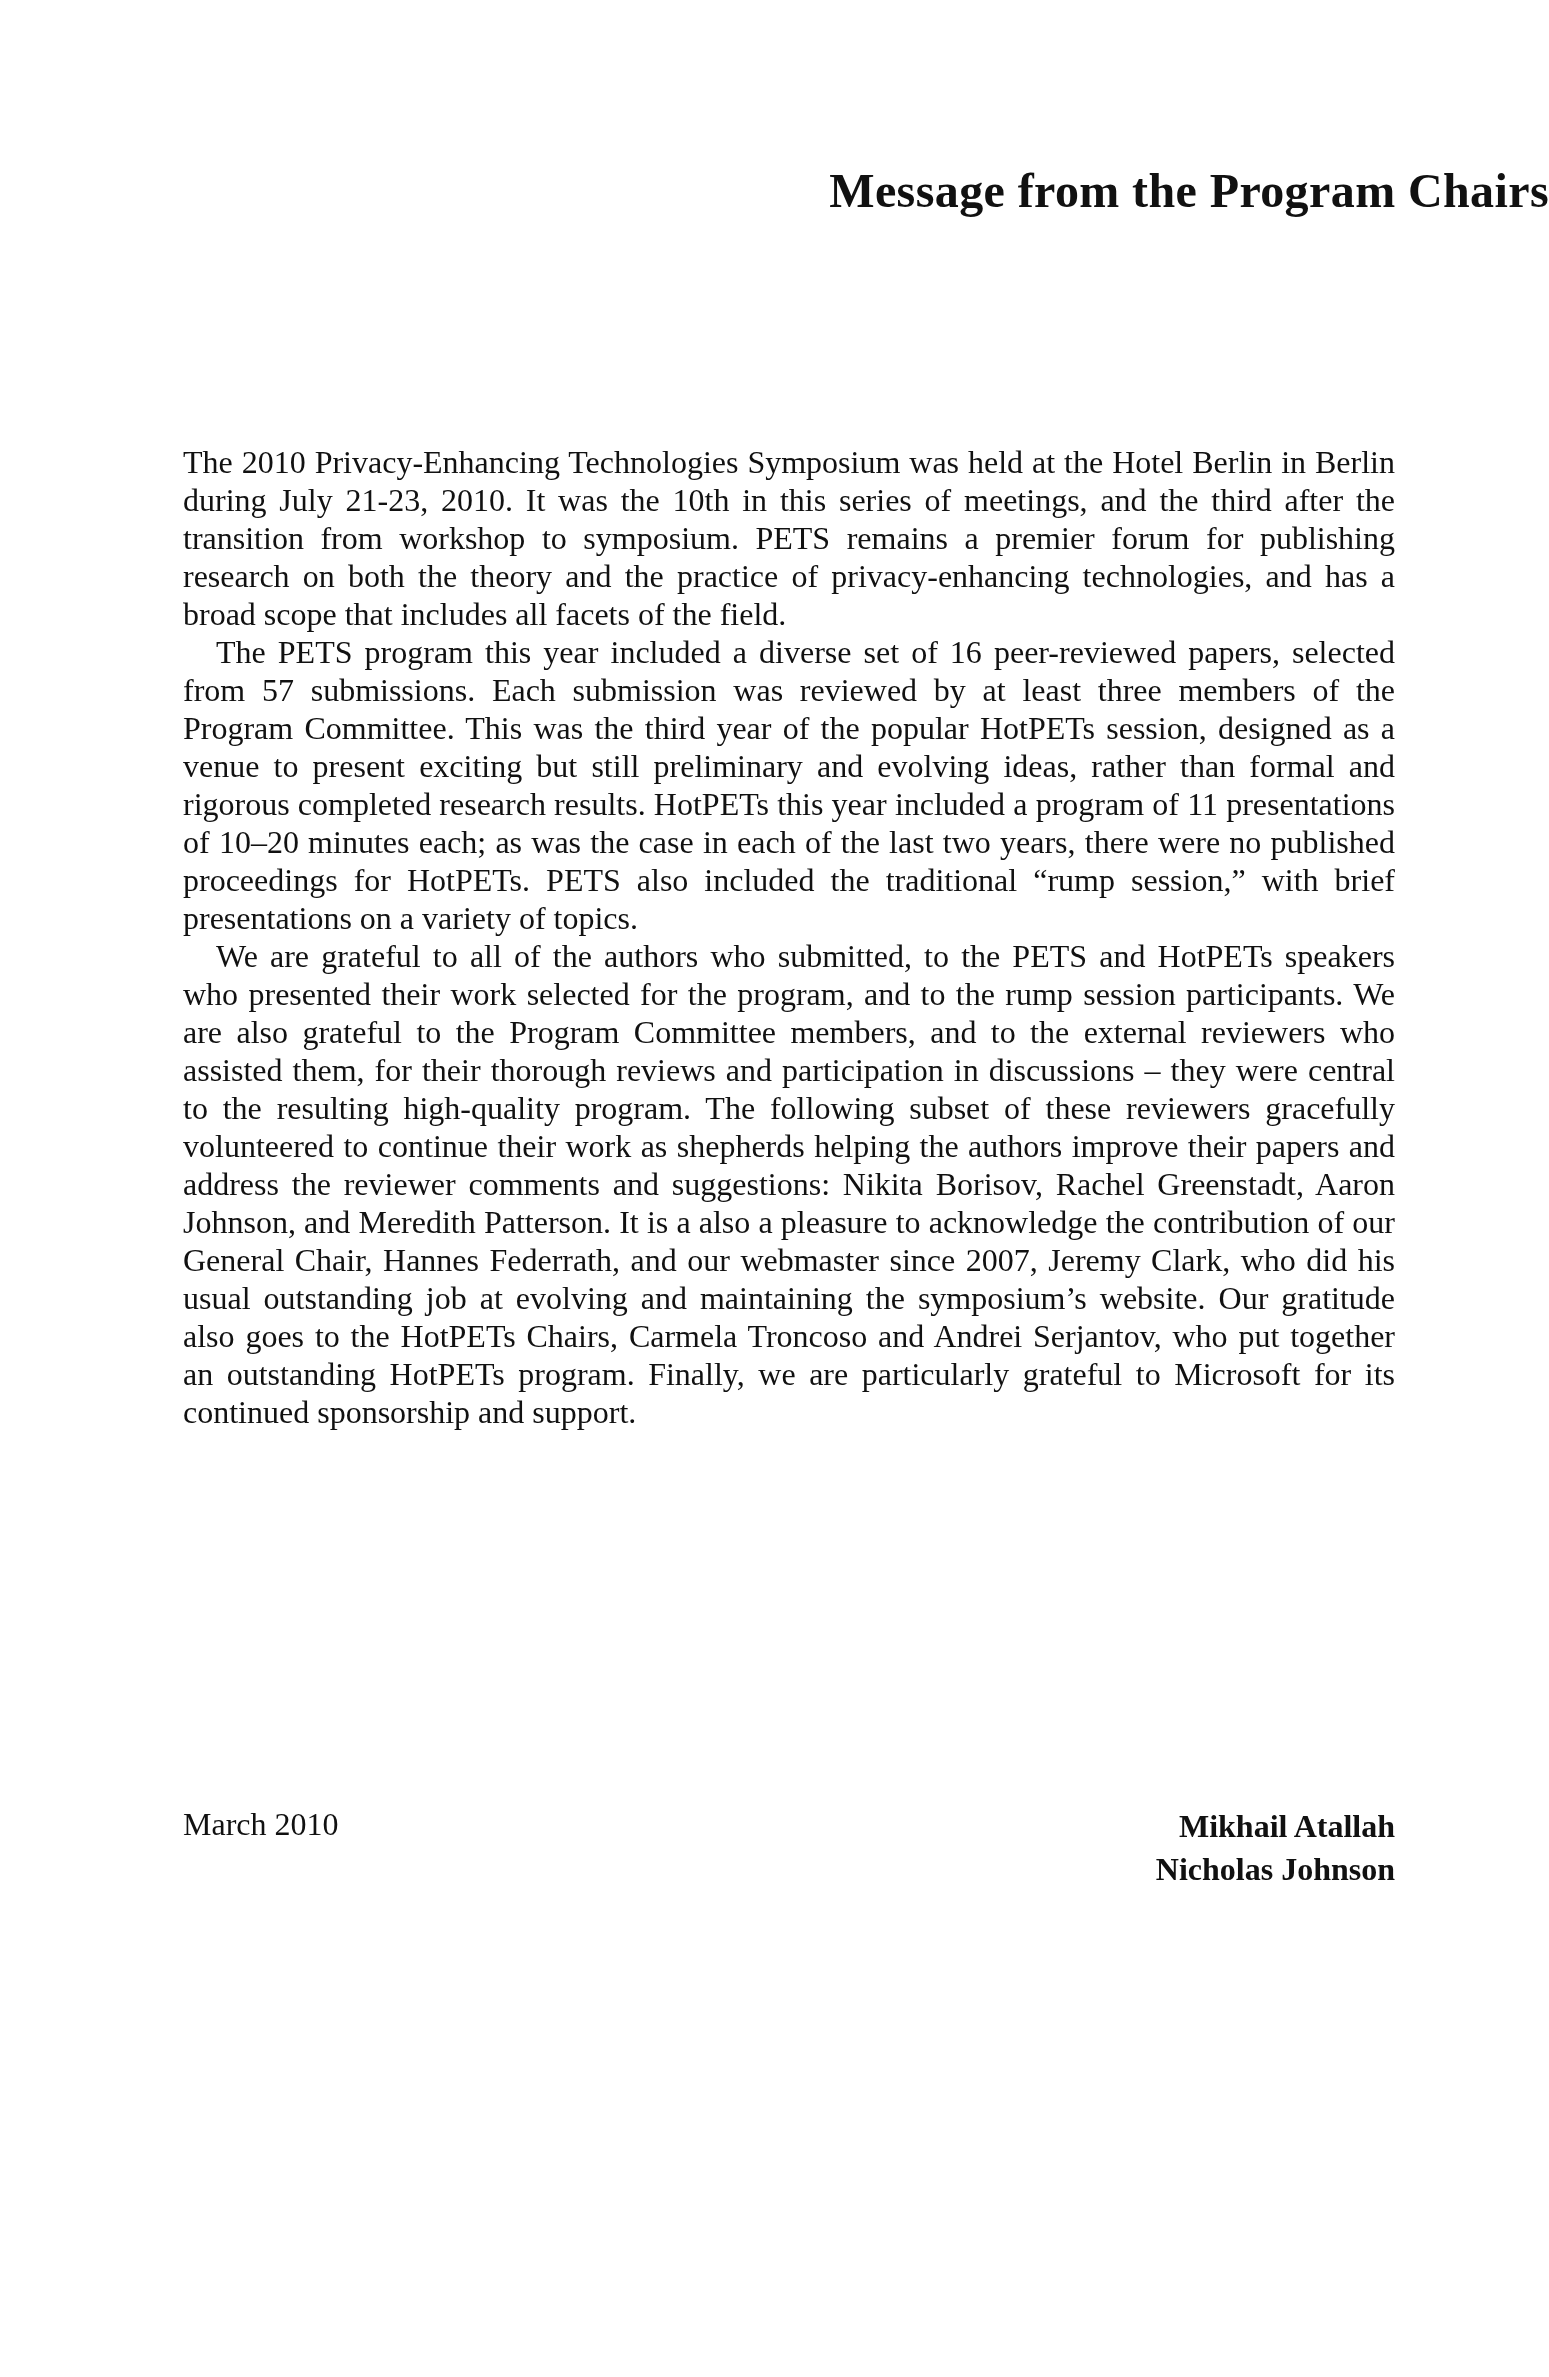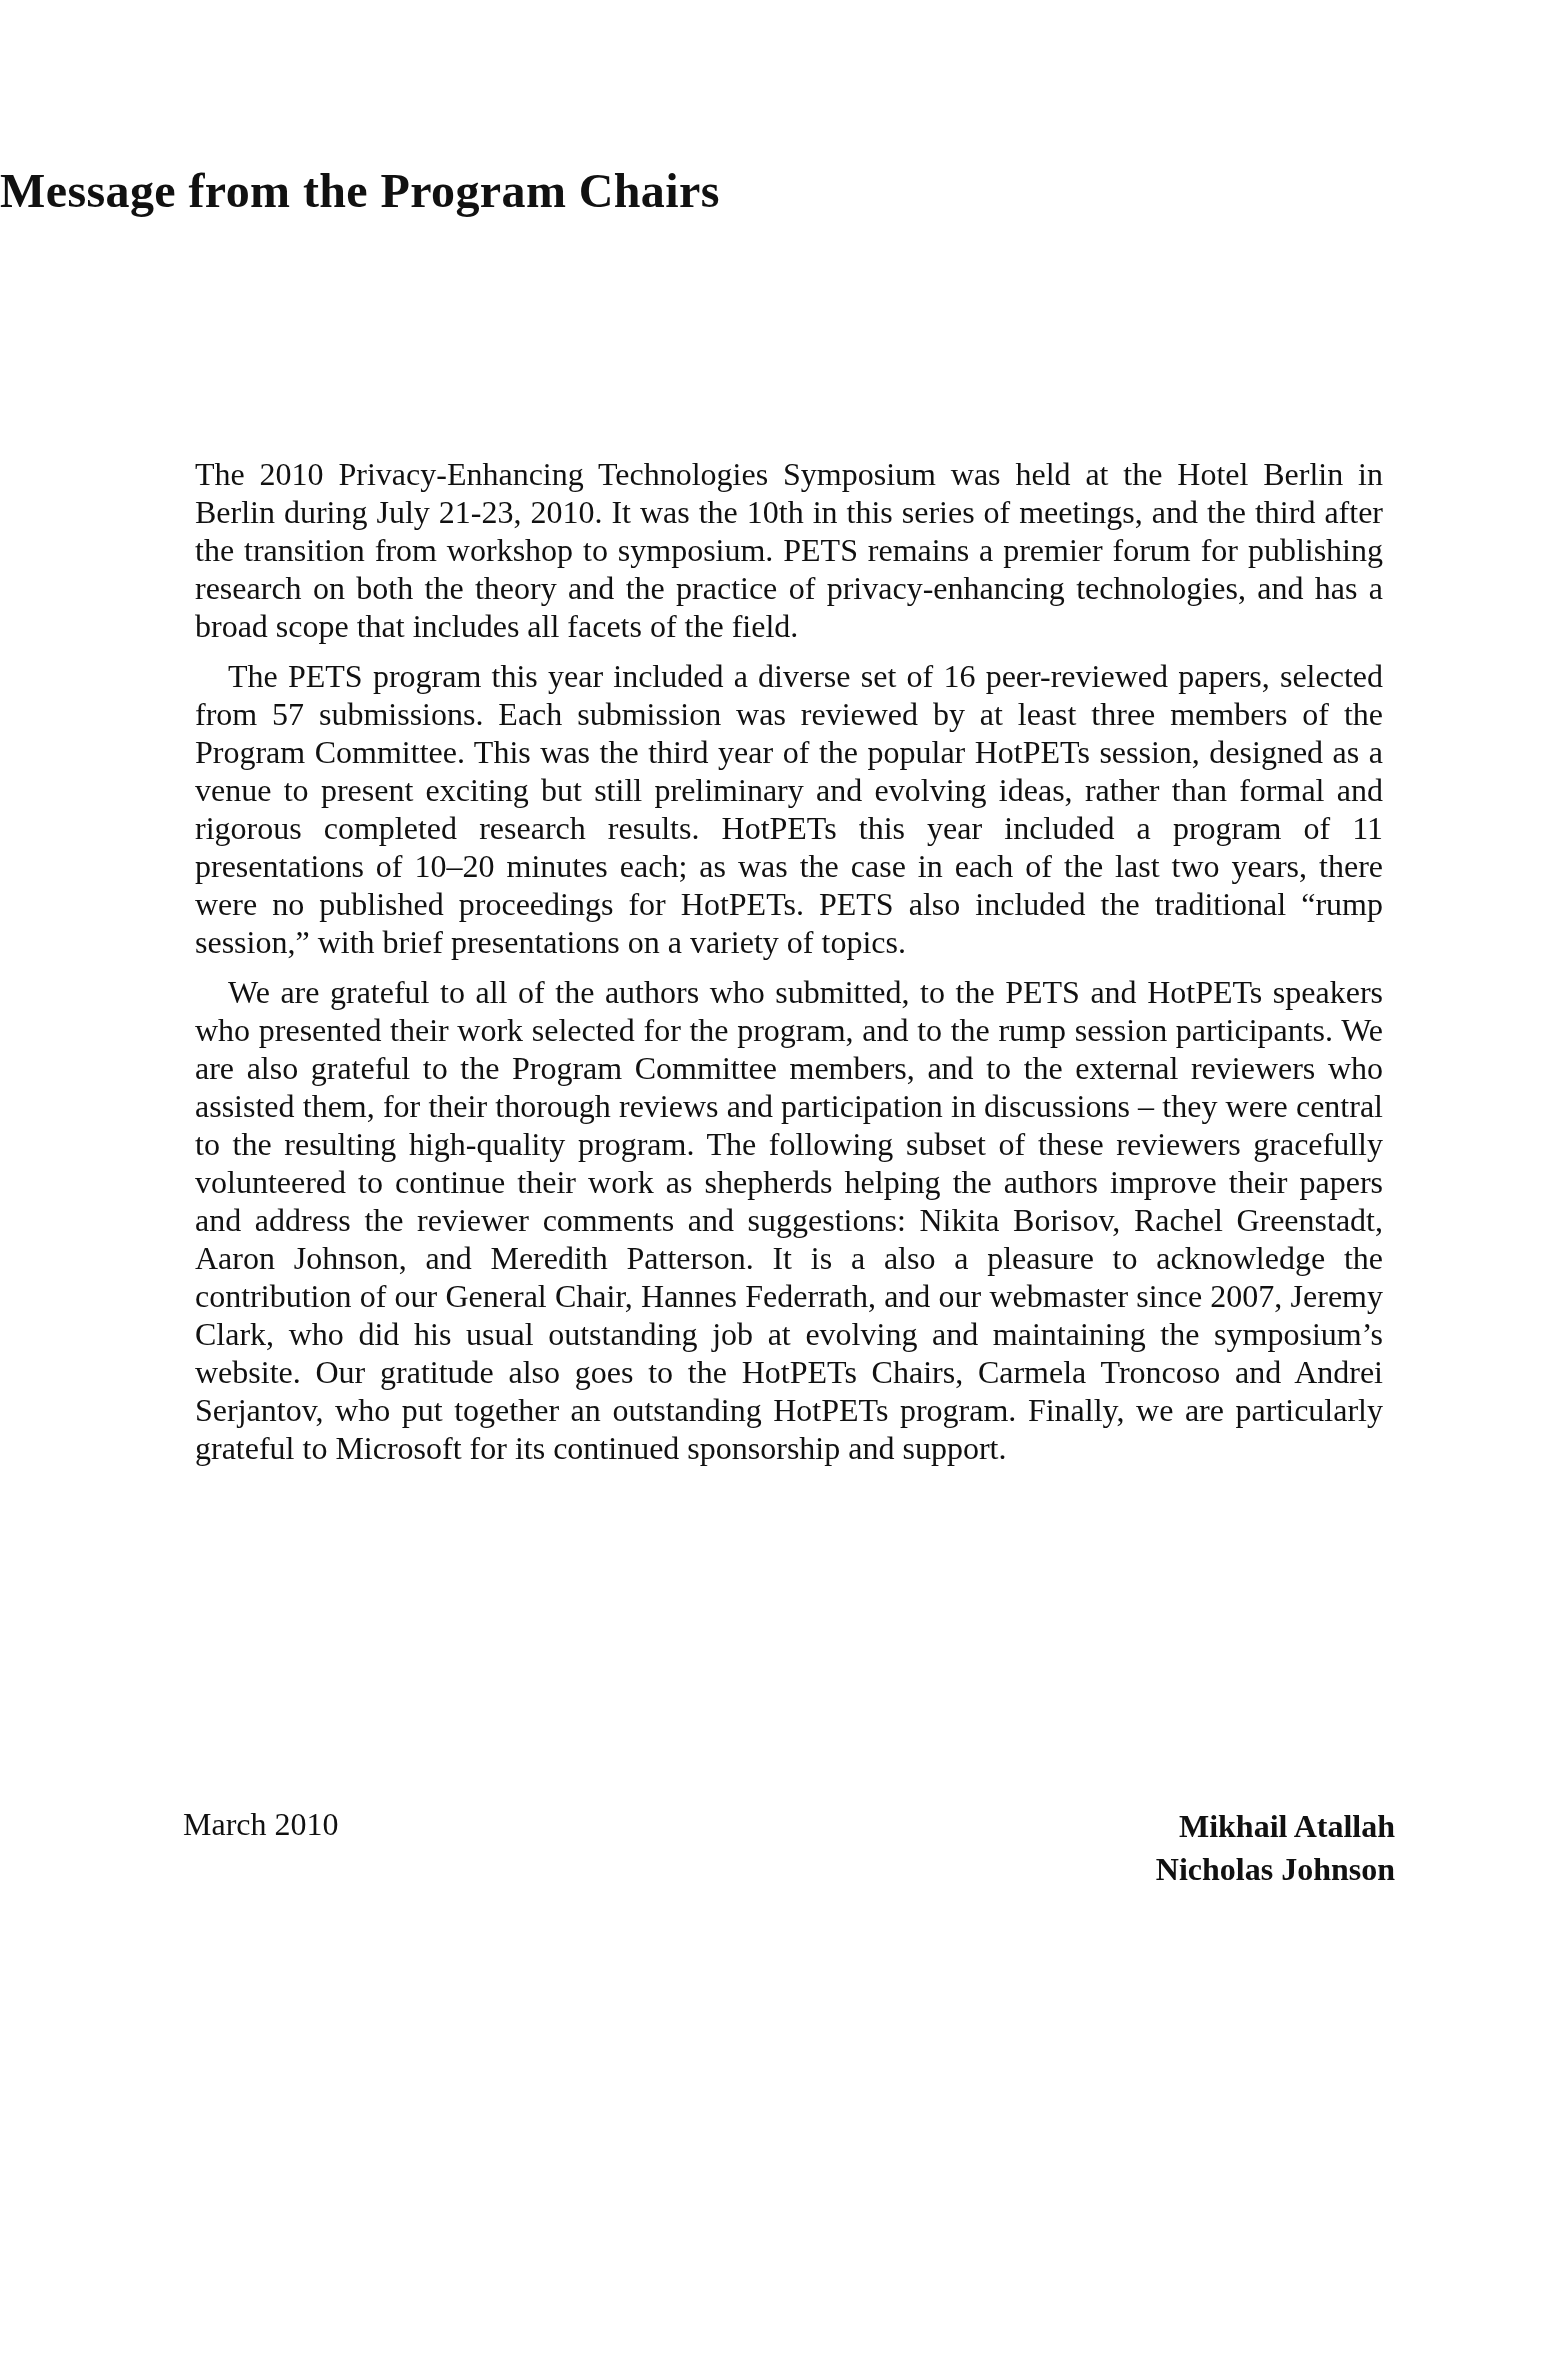--- a/index.html
+++ b/index.html
@@ -13,38 +13,38 @@
       position: relative;
       overflow: hidden;
       color: #111111;
       font-family: "Liberation Serif", "DejaVu Serif", serif;
     }
     .page-title {
       position: absolute;
       top: 163px;
       left: 0;
       width: 1549px;
-      text-align: left;
+      text-align: right;
       font-size: 48px;
       font-weight: bold;
       letter-spacing: 0.4px;
       margin: 0;
     }
     .body-text {
       position: absolute;
       top: 443px;
       left: 183px;
       width: 1212px;
       font-size: 32px;
       line-height: 38px;
       text-align: justify;
       hyphens: manual;
     }
     .body-text p {
-      margin: 12px;
+      margin: 0;
       text-indent: 0;
     }
     .body-text p + p {
       text-indent: 33px;
     }
     .signoff-date {
       position: absolute;
       top: 1805px;
       left: 183px;
       font-size: 32px;

